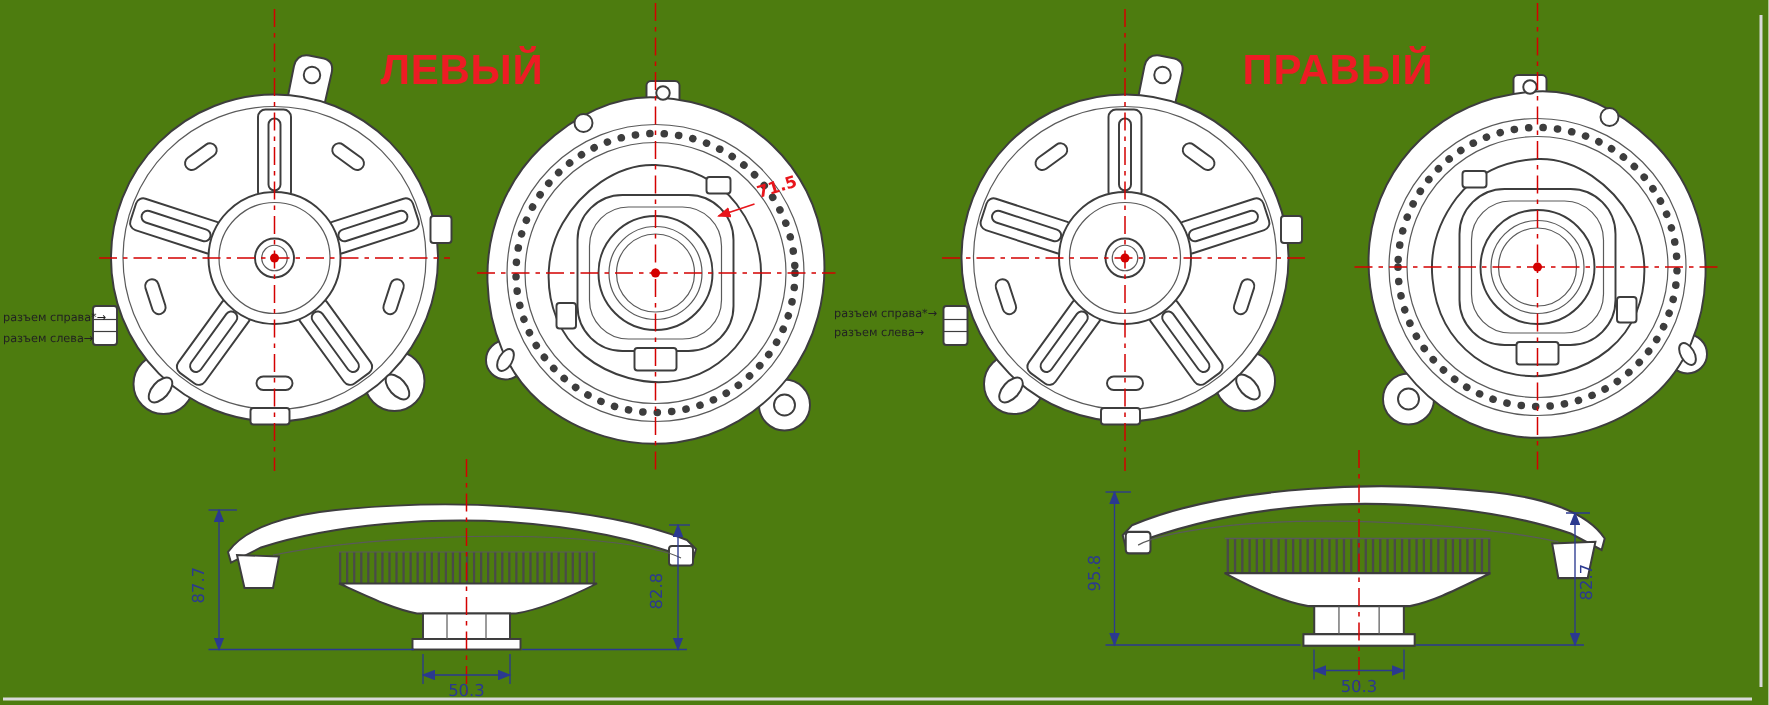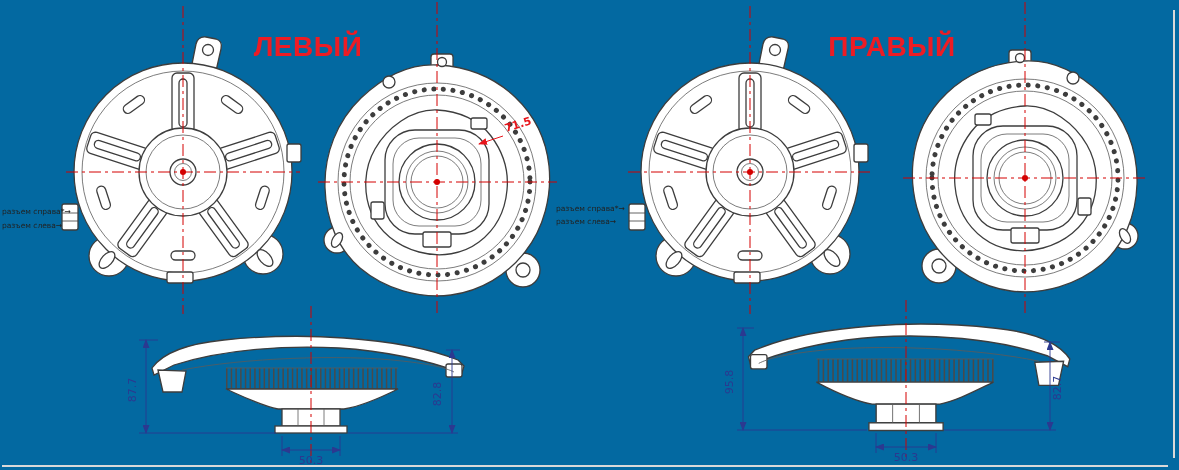--- a/index.html
+++ b/index.html
@@ -1,16 +1,16 @@
 <!DOCTYPE html>
 <html><head>
 <meta charset="utf-8">
 <style>
   html,body{margin:0;padding:0;background:#ffffff;width:1179px;height:470px;overflow:hidden;}
-  .stage{position:relative;width:1179px;height:470px;background:#0369a1;}
+  .stage{position:relative;width:1179px;height:470px;background:#4d7c0f;}
   svg{display:block;}
   .title{font-family:"Liberation Sans",sans-serif;font-weight:700;font-size:28px;fill:#ed1c24;letter-spacing:.5px;}
   .dimtext{font-family:"DejaVu Sans",sans-serif;font-size:11px;fill:#2b3990;}
   .note{font-family:"DejaVu Sans",sans-serif;font-size:7.5px;fill:#222;}
   .red-dim{font-family:"DejaVu Sans",sans-serif;font-size:11px;font-weight:700;fill:#e8151b;}
   .ln{fill:#ffffff;stroke:#3d3d3d;stroke-width:1.3;}
   .lnt{fill:none;stroke:#5a5a5a;stroke-width:.8;}
   .dim{stroke:#2b3990;stroke-width:.9;fill:none;}
   .cl{stroke:#d40000;stroke-width:1;fill:none;stroke-dasharray:12 4 3 4;}
   .border{stroke:#d9d9d9;stroke-width:2;fill:none;}

